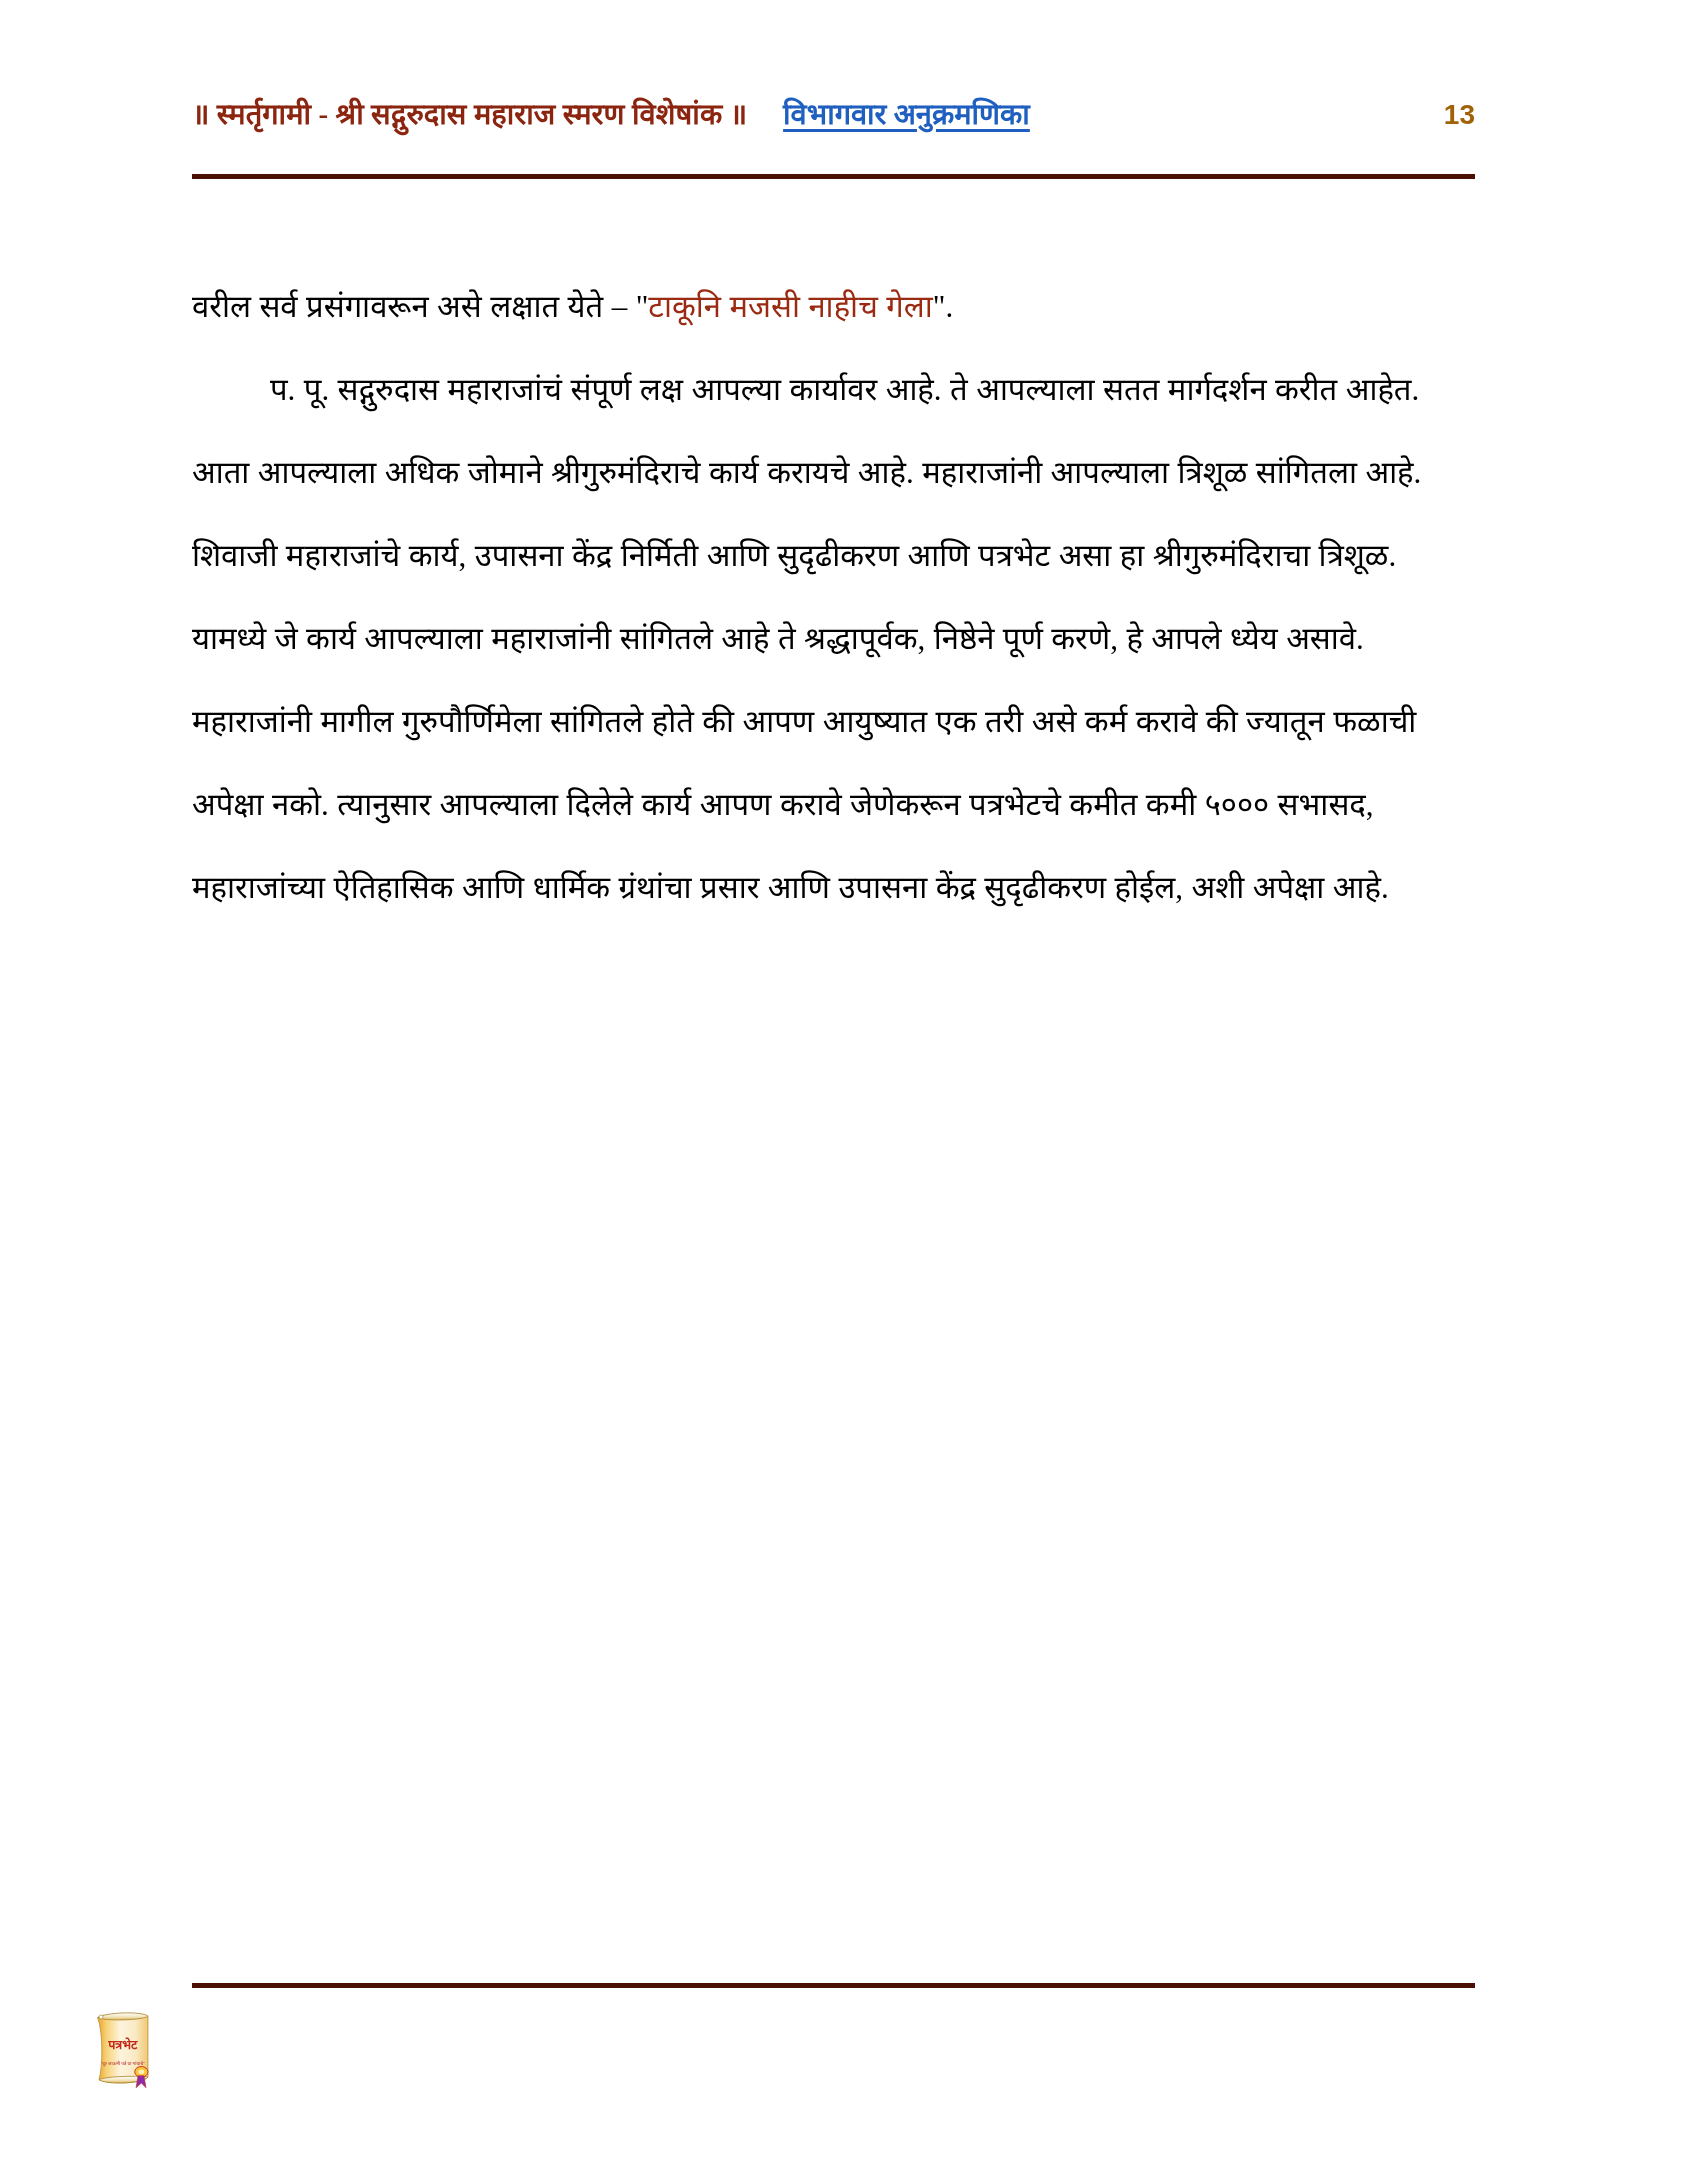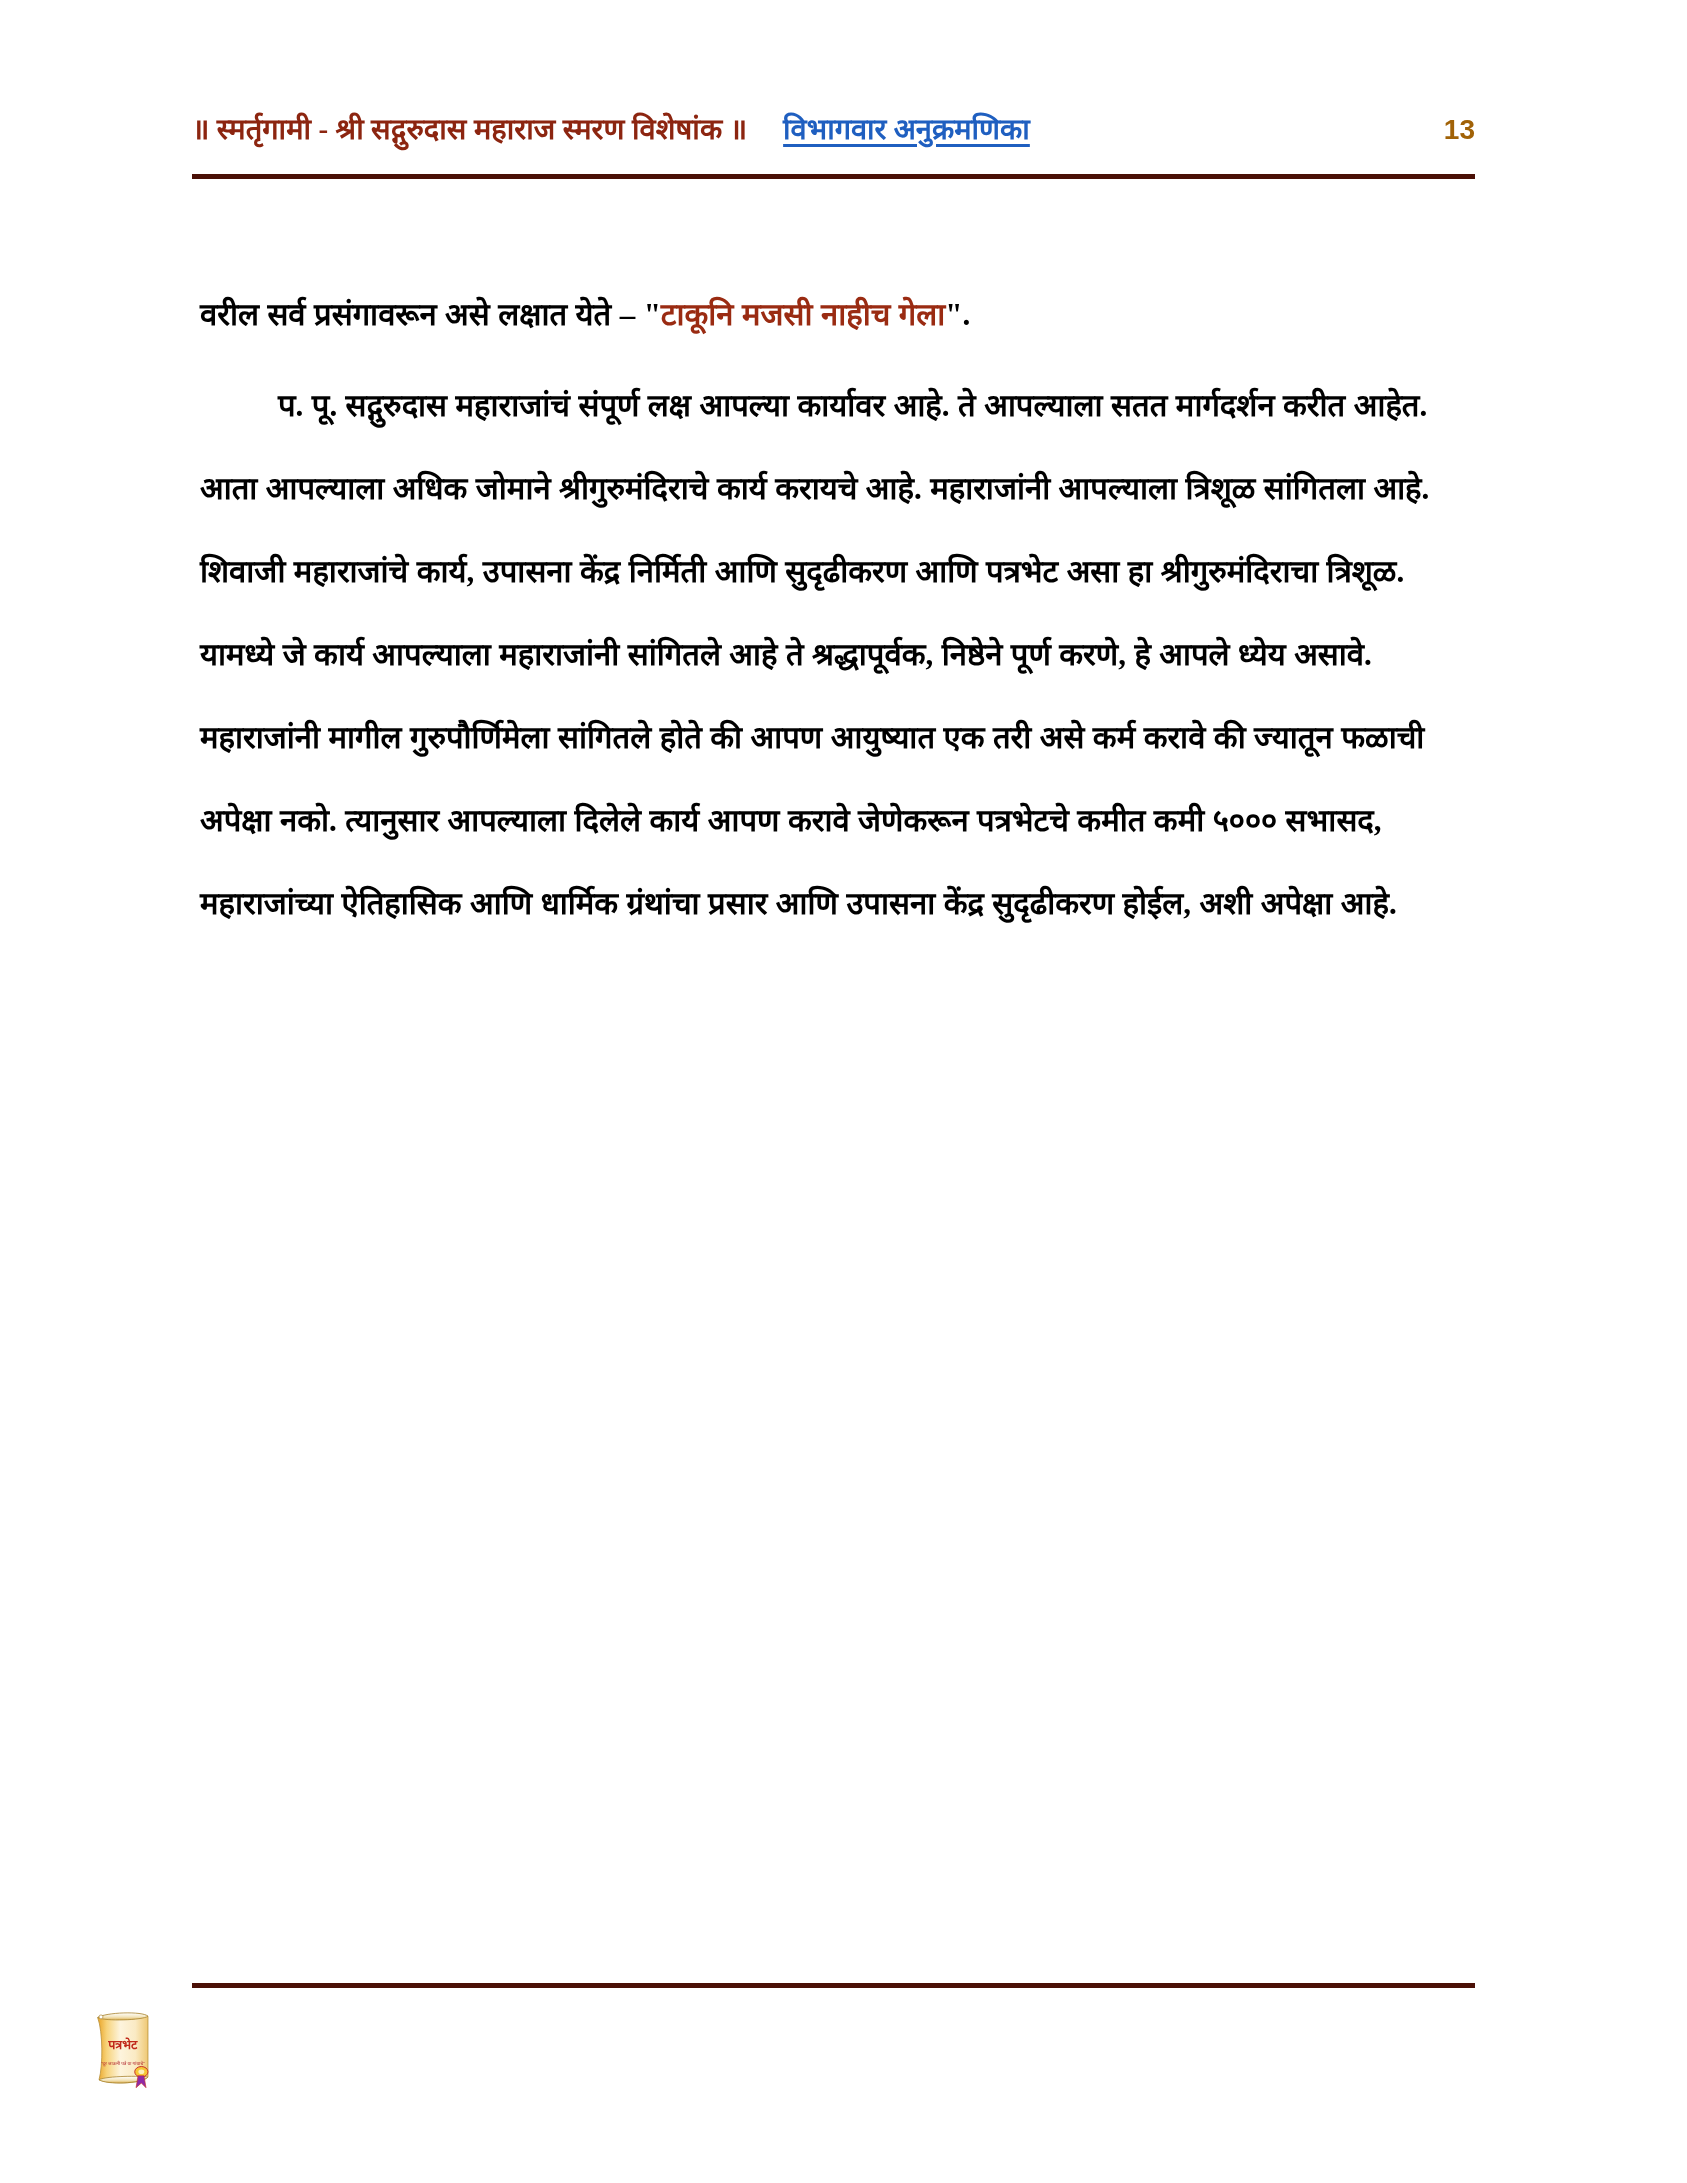--- a/index.html
+++ b/index.html
@@ -47,21 +47,20 @@
   .header-link {
     color: #1f5fc0;
     font-size: 29px;
     font-weight: 700;
     text-decoration: underline;
     text-decoration-thickness: 2.6px;
     text-underline-offset: 4.6px;
     white-space: nowrap;
     margin-left: 36px;
     cursor: pointer;
-    margin-top: 15px;
   }
   .header-spacer { flex: 1 1 auto; }
   .header-pageno {
     color: #a16207;
     font-size: 28px;
     font-weight: 700;
     font-family: Liberation Sans, sans-serif;
     white-space: nowrap;
   }
   .header-rule {
@@ -78,23 +77,22 @@
     position: absolute;
     left: 192px;
     right: 212px;
     top: 265px;
   }
   .para {
     font-size: 31px;
     line-height: 83px;
     color: #000000;
     text-align: left;
-    margin: 8px;
+    margin: 0;
     word-spacing: 0.7px;
-    font-weight: bold;
   }
   .para.indent { text-indent: 78px; }
   .quote-red { color: #9a2b12; }
 
   
   .footer-rule {
     position: absolute;
     left: 192px;
     right: 212px;
     top: 1983px;

